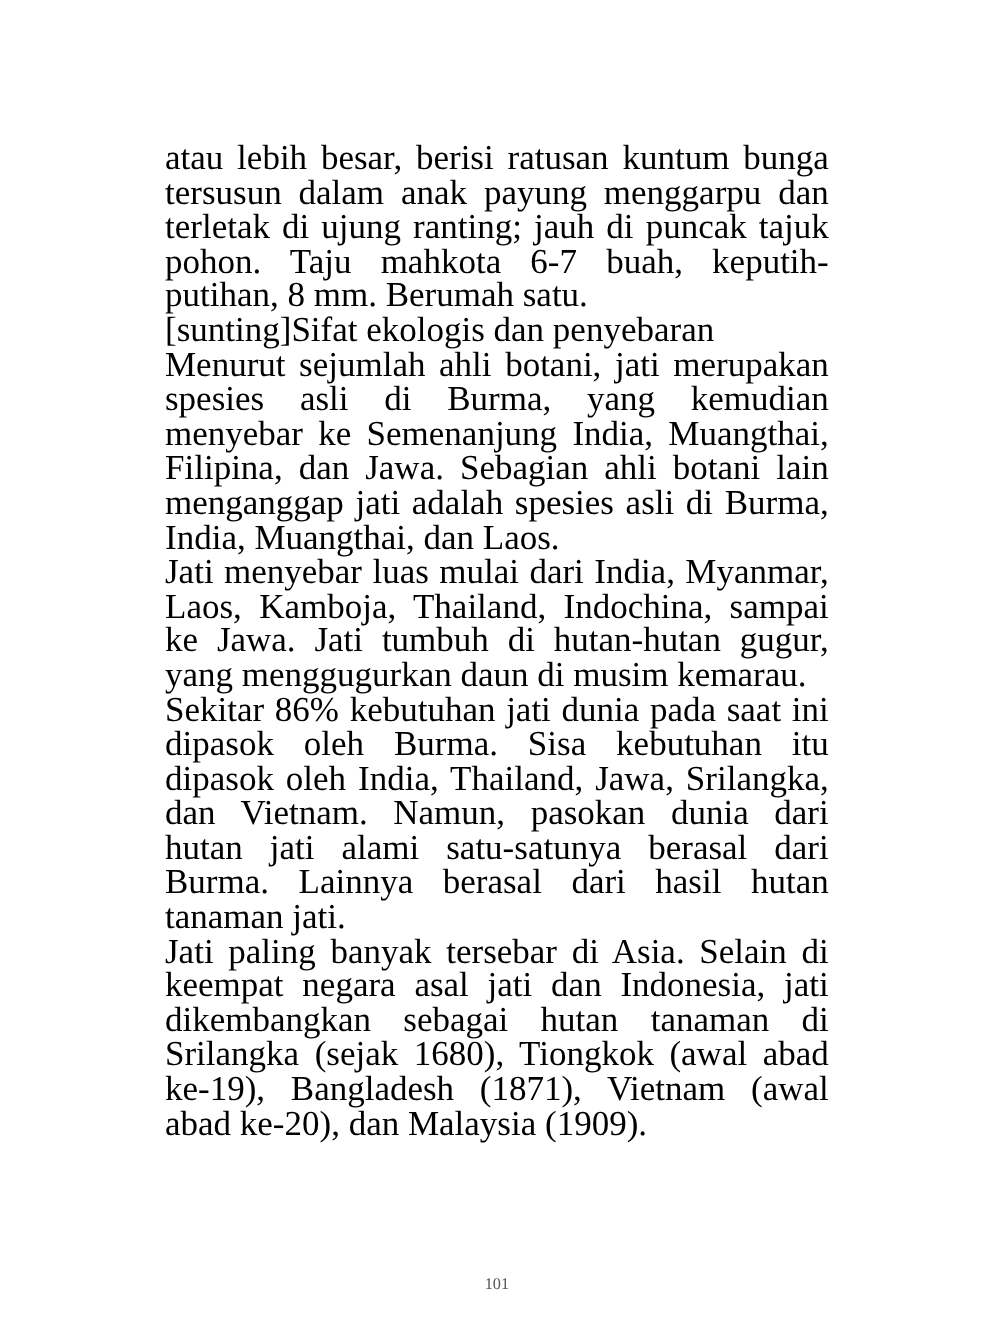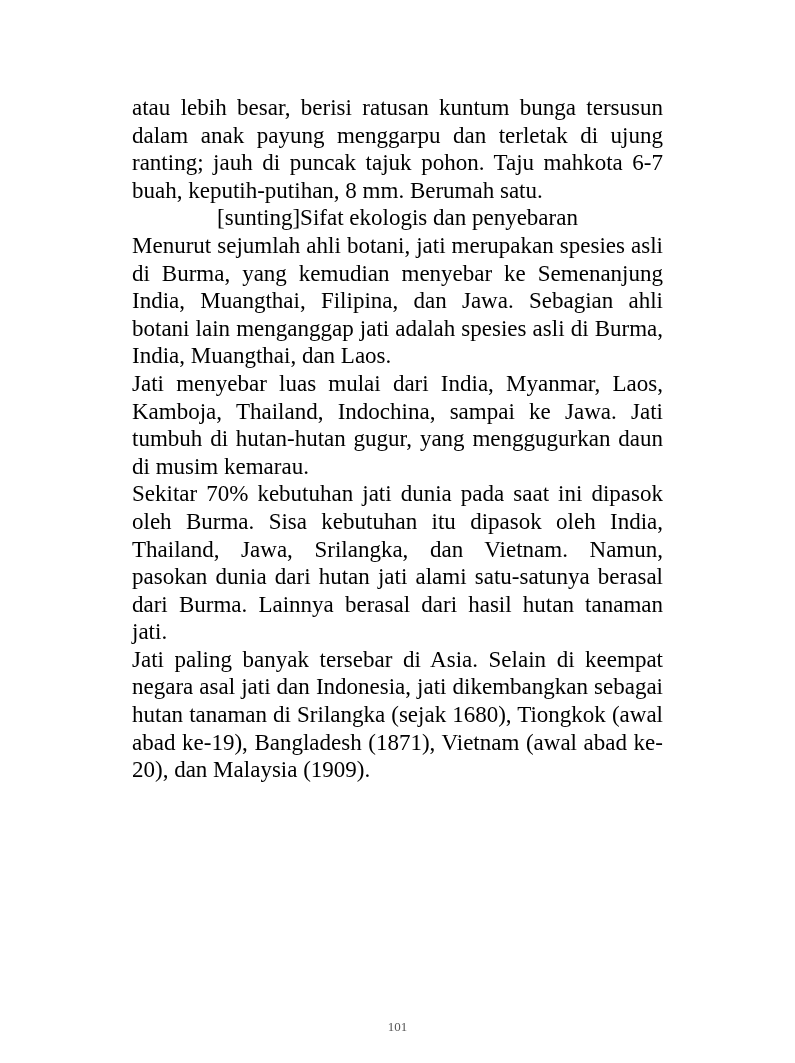--- a/index.html
+++ b/index.html
@@ -17,40 +17,40 @@
       position: absolute;
       left: 0;
       top: 0;
       width: 795px;
       height: 1063px;
       background: #ffffff;
     }
     .content {
       position: absolute;
       left: 132px;
-      top: 94px;
+      top: 113px;
       width: 531px;
       font-family: "Liberation Serif", "DejaVu Serif", serif;
-      font-size: 23px;
+      font-size: 28px;
       line-height: 27.6px;
       color: #000000;
     }
     .para {
       margin: 0;
       padding: 0;
       text-align: justify;
       text-align-last: left;
     }
     .para.last-justified {
       text-align-last: justify;
     }
     .heading-line {
       margin: 0;
       padding: 0;
-      text-align: center;
+      text-align: left;
       white-space: nowrap;
     }
     .page-number {
       position: absolute;
       left: 0;
       width: 795px;
       top: 1019px;
       text-align: center;
       font-family: "Liberation Serif", "DejaVu Serif", serif;
       font-size: 13px;
@@ -59,17 +59,17 @@
   </style>
 </head>
 <body>
 
 <div class="page">
   <div class="content">
     <p class="para">atau lebih besar, berisi ratusan kuntum bunga tersusun dalam anak payung menggarpu dan terletak di ujung ranting; jauh di puncak tajuk pohon. Taju mahkota 6-7 buah, keputih-putihan, 8 mm. Berumah satu.</p>
     <p class="heading-line">[sunting]Sifat ekologis dan penyebaran</p>
     <p class="para">Menurut sejumlah ahli botani, jati merupakan spesies asli di Burma, yang kemudian menyebar ke Semenanjung India, Muangthai, Filipina, dan Jawa. Sebagian ahli botani lain menganggap jati adalah spesies asli di Burma, India, Muangthai, dan Laos.</p>
     <p class="para">Jati menyebar luas mulai dari India, Myanmar, Laos, Kamboja, Thailand, Indochina, sampai ke Jawa. Jati tumbuh di hutan-hutan gugur, yang menggugurkan daun di musim kemarau.</p>
-    <p class="para">Sekitar 70% kebutuhan jati dunia pada saat ini dipasok oleh Burma. Sisa kebutuhan itu dipasok oleh India, Thailand, Jawa, Srilangka, dan Vietnam. Namun, pasokan dunia dari hutan jati alami satu-satunya berasal dari Burma. Lainnya berasal dari hasil hutan tanaman jati.</p>
+    <p class="para">Sekitar 86% kebutuhan jati dunia pada saat ini dipasok oleh Burma. Sisa kebutuhan itu dipasok oleh India, Thailand, Jawa, Srilangka, dan Vietnam. Namun, pasokan dunia dari hutan jati alami satu-satunya berasal dari Burma. Lainnya berasal dari hasil hutan tanaman jati.</p>
     <p class="para">Jati paling banyak tersebar di Asia. Selain di keempat negara asal jati dan Indonesia, jati dikembangkan sebagai hutan tanaman di Srilangka (sejak 1680), Tiongkok (awal abad ke-19), Bangladesh (1871), Vietnam (awal abad ke-20), dan Malaysia (1909).</p>
   </div>
   <div class="page-number">101</div>
 </div>
 
 </body></html>

